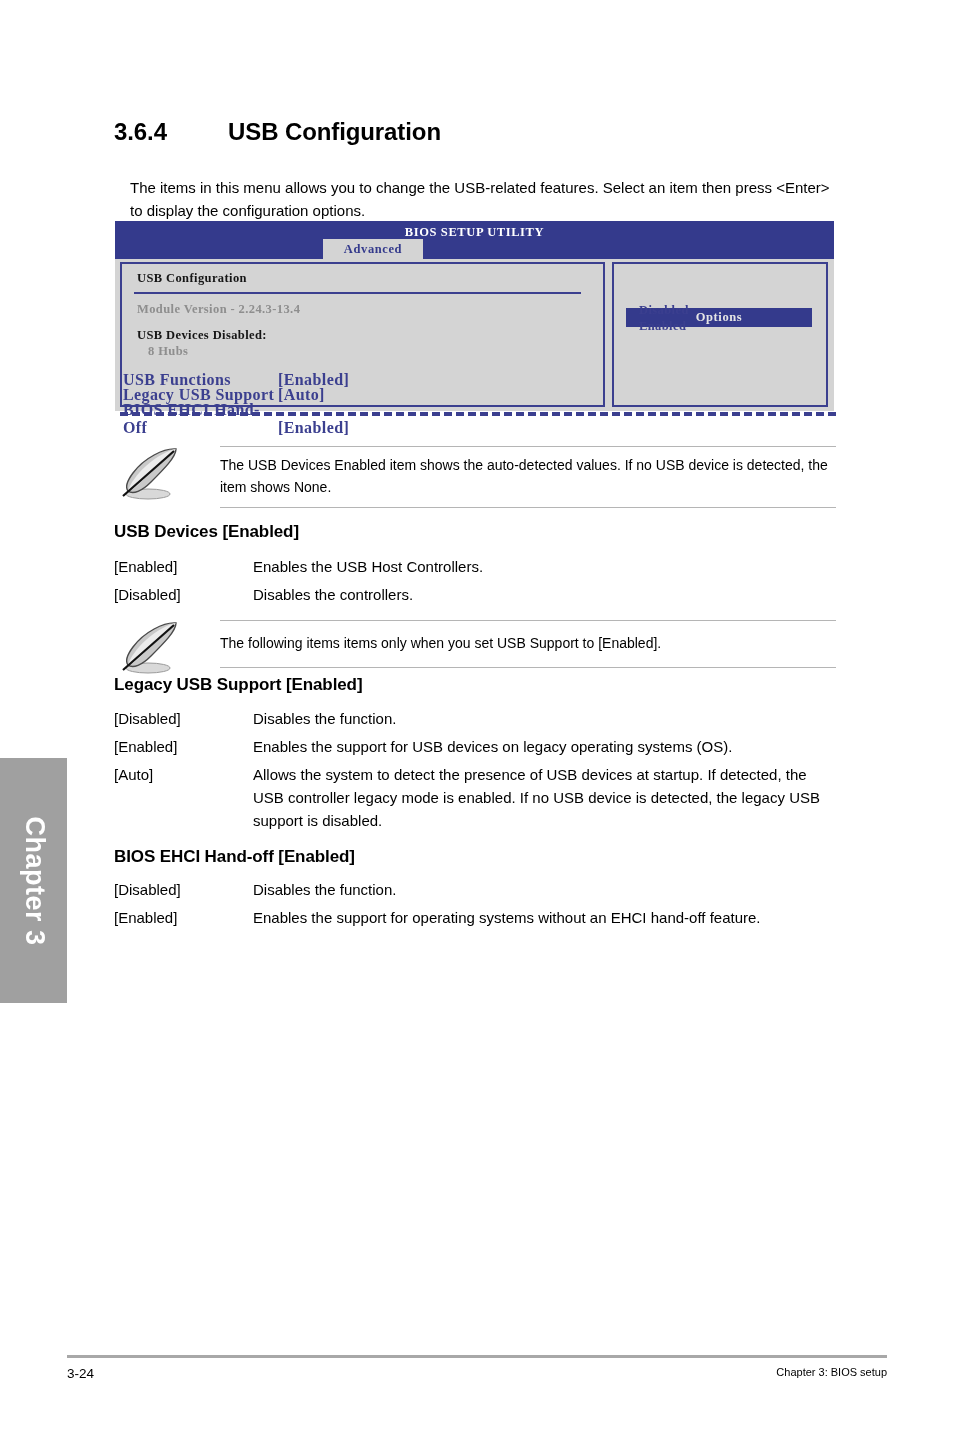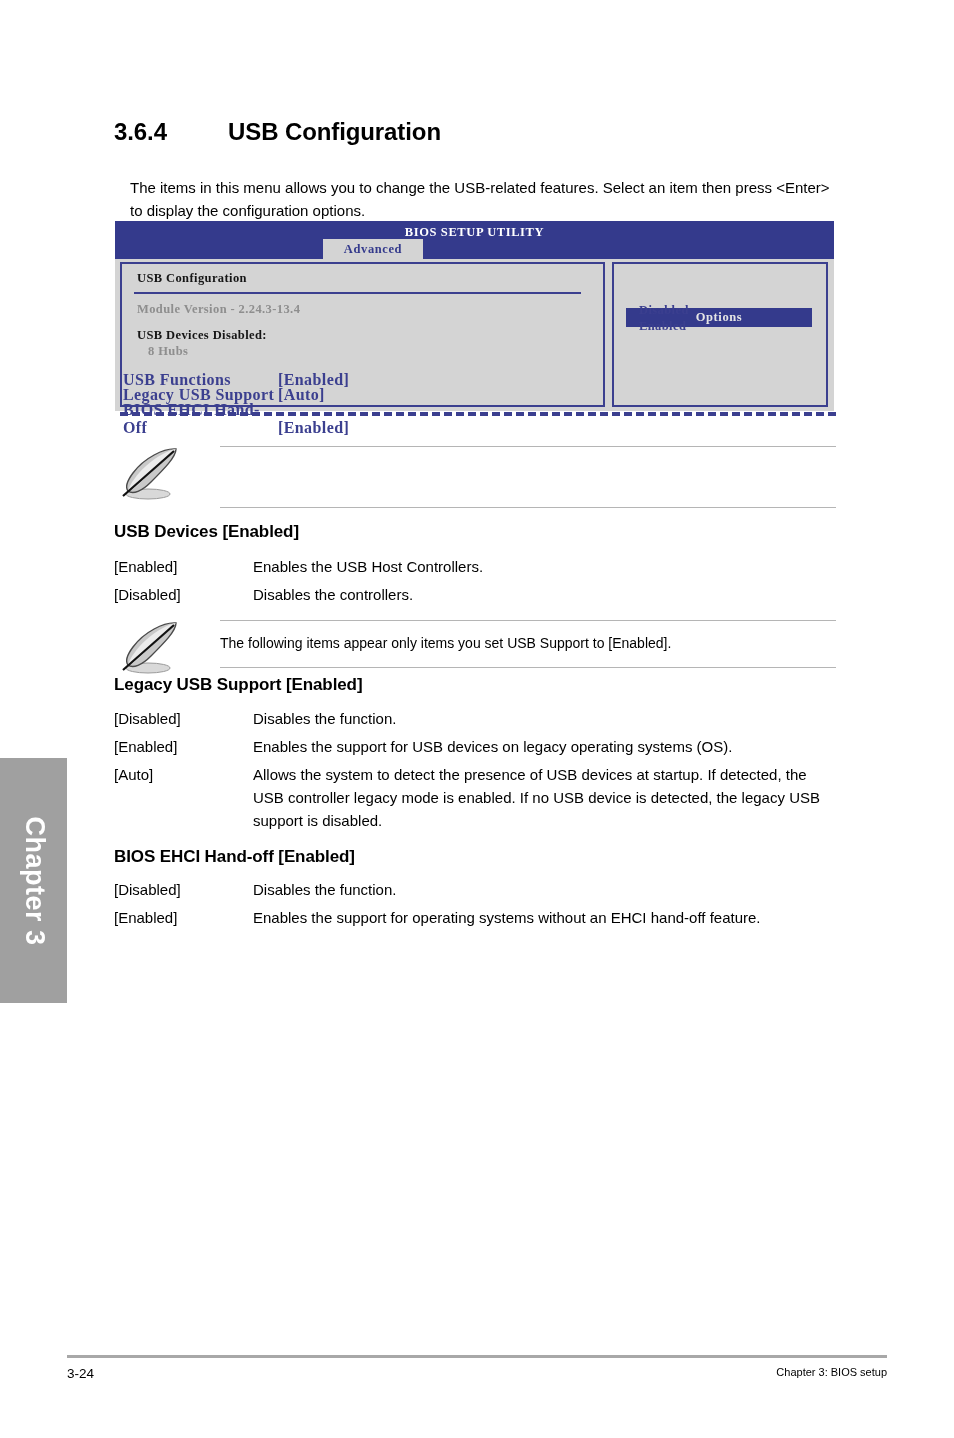--- a/index.html
+++ b/index.html
@@ -360,20 +360,21 @@
 
   <div class="note" style="top:446px;height:62px;">
     <svg class="quill" viewBox="0 0 78 56">
       <ellipse cx="34" cy="48" rx="22" ry="5" fill="#d9d9d9" stroke="#9a9a9a" stroke-width="1"></ellipse>
       <path d="M62 3 C50 2 30 12 19 27 C13 35 11 41 14 45 C19 49 28 45 37 36 C50 23 62 11 62 3 Z" fill="#c9c9c9" stroke="#4a4a4a" stroke-width="1.4"></path>
       <path d="M62 3 C52 12 38 26 27 36 C22 41 17 45 14 45 C16 38 23 28 32 20 C43 10 55 4 62 3 Z" fill="#ececec" stroke="none"></path>
       <path d="M60 5 L9 50" stroke="#111111" stroke-width="2.2" fill="none"></path>
       <path d="M14 45 L9 51 L13 47 Z" fill="#111111"></path>
     </svg>
     <div class="note-hr" style="top:0;"></div>
+    <div class="note-text" style="top:8px;">The USB Devices Enabled item shows the auto-detected values. If no USB device is detected, the item shows None.</div>
     <div class="note-hr" style="top:61px;"></div>
   </div>
 
   <h2 class="sub" style="top:522px;">USB Devices [Enabled]</h2>
   <div class="defrow" style="top:555px;">
     <span class="term">[Enabled]</span>
     <span class="desc">Enables the USB Host Controllers.</span>
   </div>
   <div class="defrow" style="top:583px;">
     <span class="term">[Disabled]</span>
@@ -382,21 +383,21 @@
 
   <div class="note" style="top:620px;height:48px;">
     <svg class="quill" viewBox="0 0 78 56">
       <ellipse cx="34" cy="48" rx="22" ry="5" fill="#d9d9d9" stroke="#9a9a9a" stroke-width="1"></ellipse>
       <path d="M62 3 C50 2 30 12 19 27 C13 35 11 41 14 45 C19 49 28 45 37 36 C50 23 62 11 62 3 Z" fill="#c9c9c9" stroke="#4a4a4a" stroke-width="1.4"></path>
       <path d="M62 3 C52 12 38 26 27 36 C22 41 17 45 14 45 C16 38 23 28 32 20 C43 10 55 4 62 3 Z" fill="#ececec" stroke="none"></path>
       <path d="M60 5 L9 50" stroke="#111111" stroke-width="2.2" fill="none"></path>
       <path d="M14 45 L9 51 L13 47 Z" fill="#111111"></path>
     </svg>
     <div class="note-hr" style="top:0;"></div>
-    <div class="note-text" style="top:12px;">The following items appear only items you set USB Support to [Enabled].</div>
+    <div class="note-text" style="top:12px;">The following items items only when you set USB Support to [Enabled].</div>
     <div class="note-hr" style="top:47px;"></div>
   </div>
 
   <h2 class="sub" style="top:675px;">Legacy USB Support [Enabled]</h2>
   <div class="defrow" style="top:707px;">
     <span class="term">[Disabled]</span>
     <span class="desc">Disables the function.</span>
   </div>
   <div class="defrow" style="top:735px;">
     <span class="term">[Enabled]</span>

